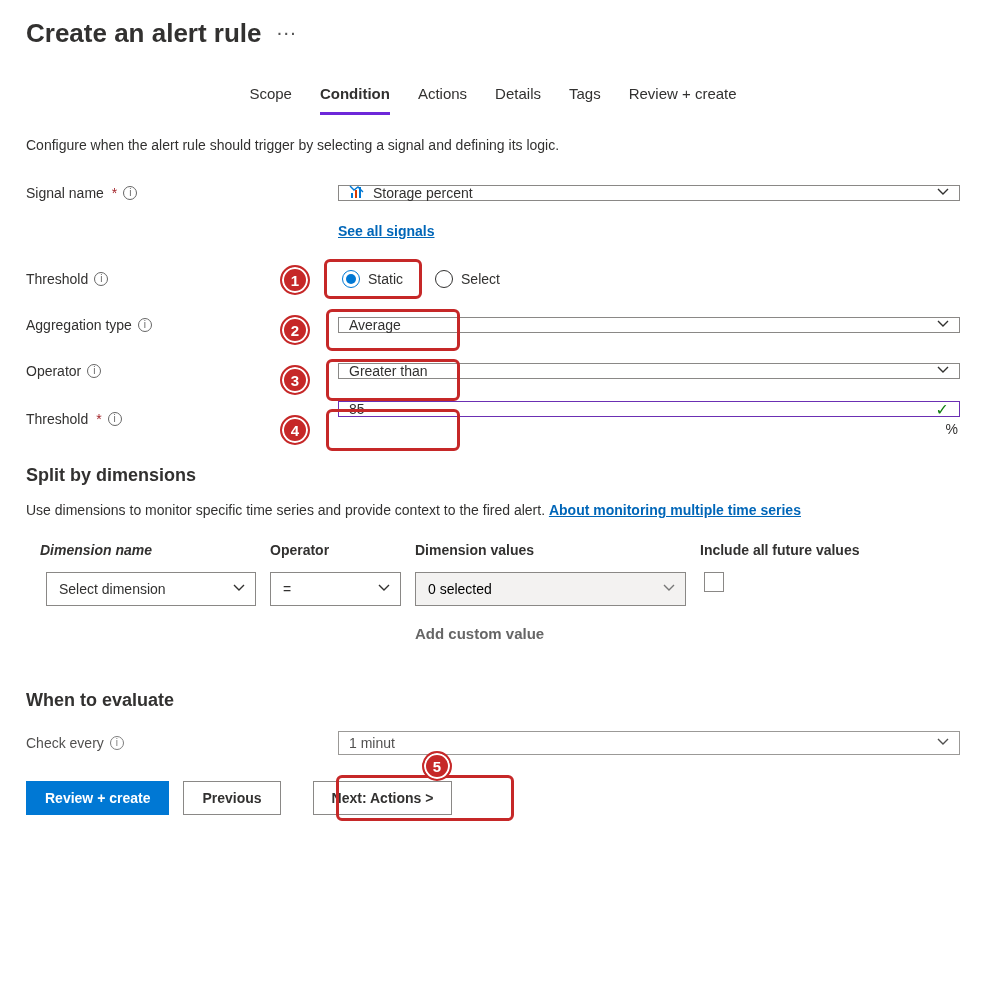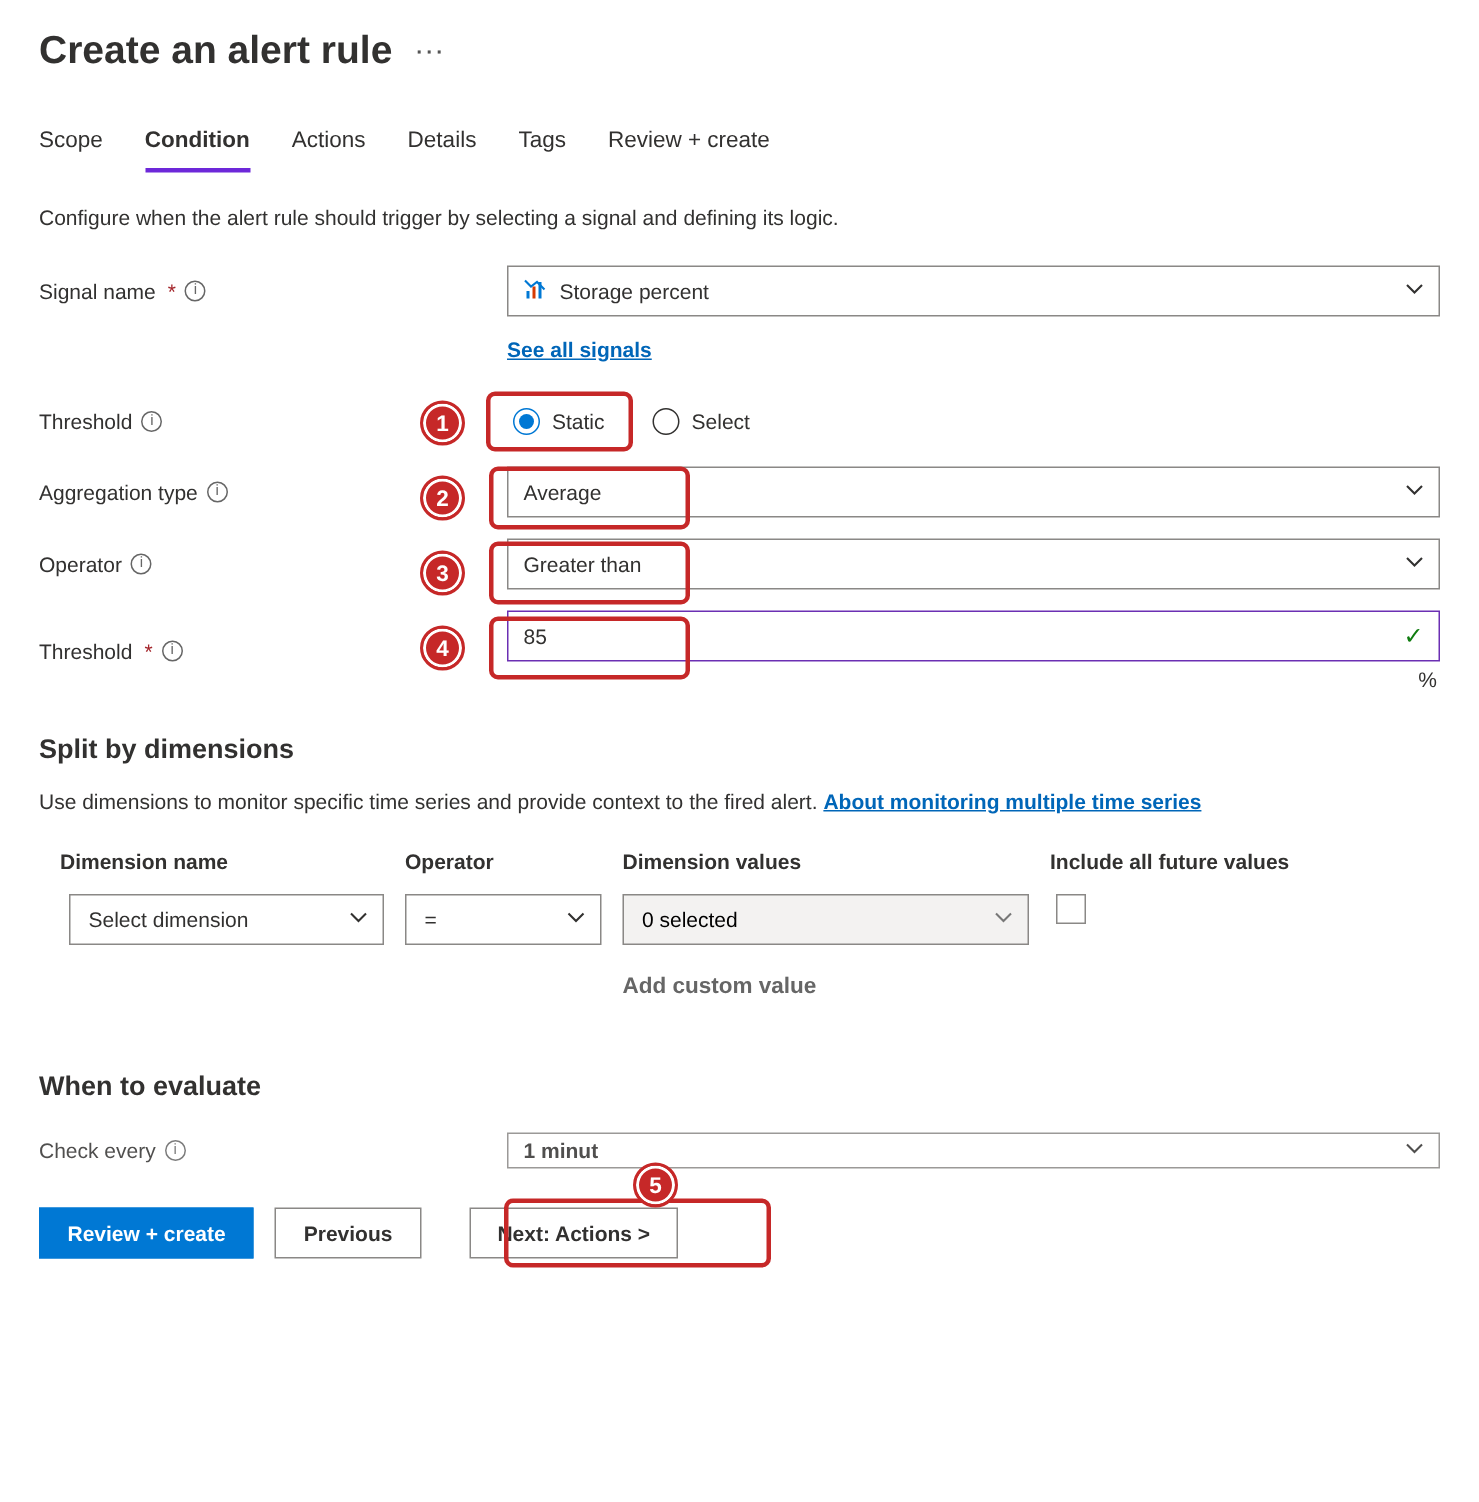--- a/index.html
+++ b/index.html
@@ -20,20 +20,21 @@
     display: flex;
     align-items: center;
     gap: 16px;
   }
   .more-dots { font-size: 14px; color: #555; letter-spacing: 2px; cursor: pointer; }
   .tabs {
     display: flex;
     gap: 28px;
     border-bottom: 0;
     margin-bottom: 22px;
+    justify-content: center;
   }
   .tab {
     padding: 8px 0 10px 0;
     font-size: 15px;
     color: #323130;
     cursor: pointer;
     border-bottom: 3px solid transparent;
   }
   .tab.active { font-weight: 600; border-bottom: 3px solid #6d28d9; }
   .description { font-size: 14px; margin-bottom: 24px; }
@@ -46,21 +47,21 @@
   .label-col { width: 312px; display: flex; align-items: center; gap: 6px; font-size: 14px; }
   .label-col .req { color: #a4262c; margin-left:2px; }
   .info-icon {
     width: 14px; height: 14px; border: 1px solid #666; border-radius: 50%;
     display: inline-flex; align-items: center; justify-content: center;
     font-size: 10px; color: #666; line-height:1;
   }
   .field-col { flex: 1; position: relative; }
   .dropdown, .textfield, .select-small {
     width: 100%;
-    height: 34px;
+    height: 16px;
     border: 1px solid #8a8886;
     background: #fff;
     padding: 0 30px 0 10px;
     font-size: 14px;
     display: flex;
     align-items: center;
     position: relative;
     cursor: pointer;
   }
   .textfield { cursor: text; }
@@ -90,21 +91,21 @@
   .red-box {
     position:absolute; border:3px solid #c62828; border-radius:6px; pointer-events:none; z-index:4;
   }
   .alert-logic-area { position: relative; }
   .valid-tick { position:absolute; right:10px; top:50%; transform:translateY(-50%); color:#107c10; font-size:16px; }
   .threshold-input { border-color:#6b2fb3; }
   .unit { text-align:right; font-size:14px; margin-top:4px; padding-right:2px; }
 
   .dim-desc { font-size:14px; margin-bottom:18px; }
   .dim-table-head { display:flex; font-weight:600; padding: 6px 0 14px 14px; }
-  .dim-col-name { width: 230px; }
+  .dim-col-name { width: 230px; font-style: italic; }
   .dim-col-op { width: 145px; }
   .dim-col-val { width: 285px; }
   .dim-col-inc { flex:1; }
   .dim-table-row { display:flex; padding-left:0; align-items:flex-start; }
   .select-box { height:34px; border:1px solid #8a8886; display:flex; align-items:center; padding:0 28px 0 12px; position:relative; background:#fff; cursor:pointer; }
   .select-box.disabled { background:#f3f2f1; color:#000000; }
   .checkbox { width:20px; height:20px; border:1px solid #8a8886; background:#fff; cursor:pointer; }
   .add-custom { color:#666; font-size:15px; margin-top:19px;font-weight:bold; }
 
   .footer-bar {
@@ -294,21 +295,21 @@
     </div>
   </div>
 
   <h2 class="section" style="margin-top:48px;">When to evaluate</h2>
 
   <div class="form-row check-every-row">
     <div class="label-col cut">
       <span>Check every</span>
       <span class="info-icon">i</span>
     </div>
-    <div class="field-col" style="position:relative;font-weight:bold;">
+    <div class="field-col" style="position:relative;">
       <div class="dropdown" style="height:24px; overflow:hidden;">
         <span>1 minut</span>
         <span class="chev"><svg viewBox="0 0 12 12">
               <path d="M1 3 L6 8 L11 3" stroke="#323130" stroke-width="1.4" fill="none"></path>
             </svg></span>
       </div>
     </div>
   </div>
 
   <div class="footer-wrap">

